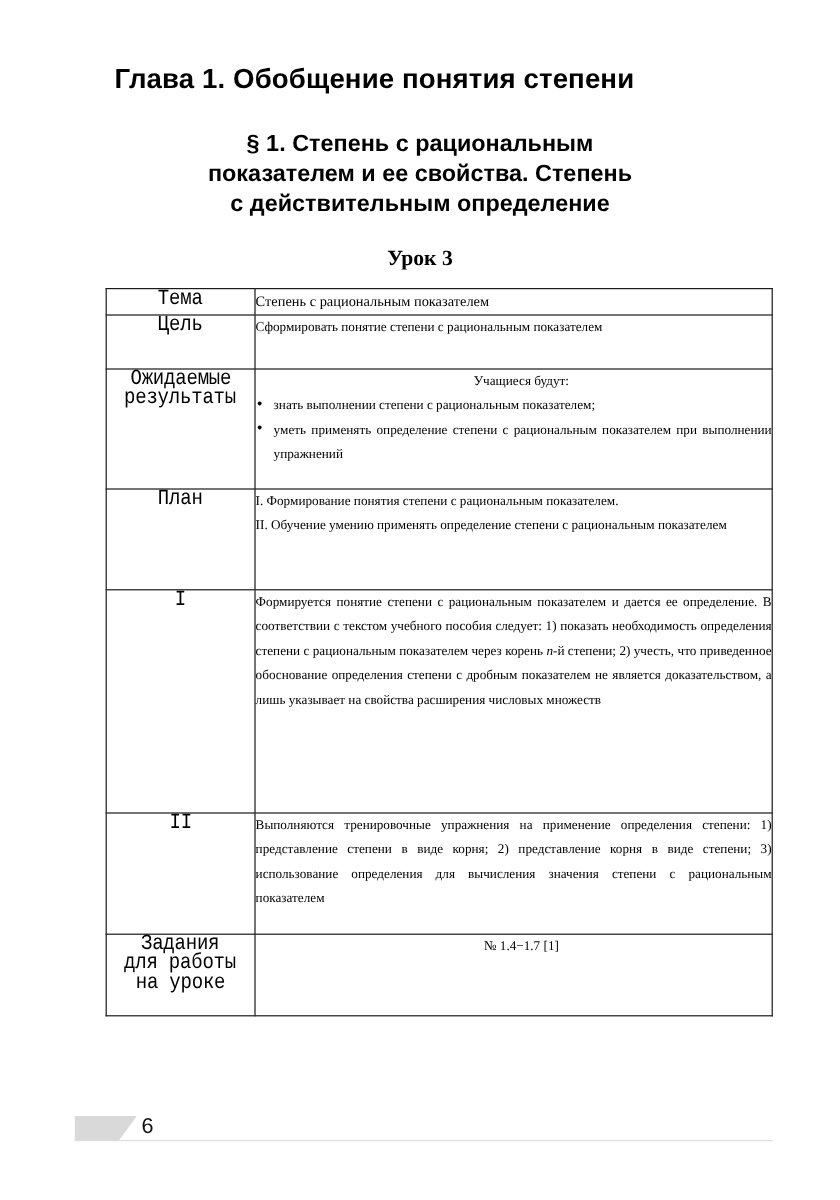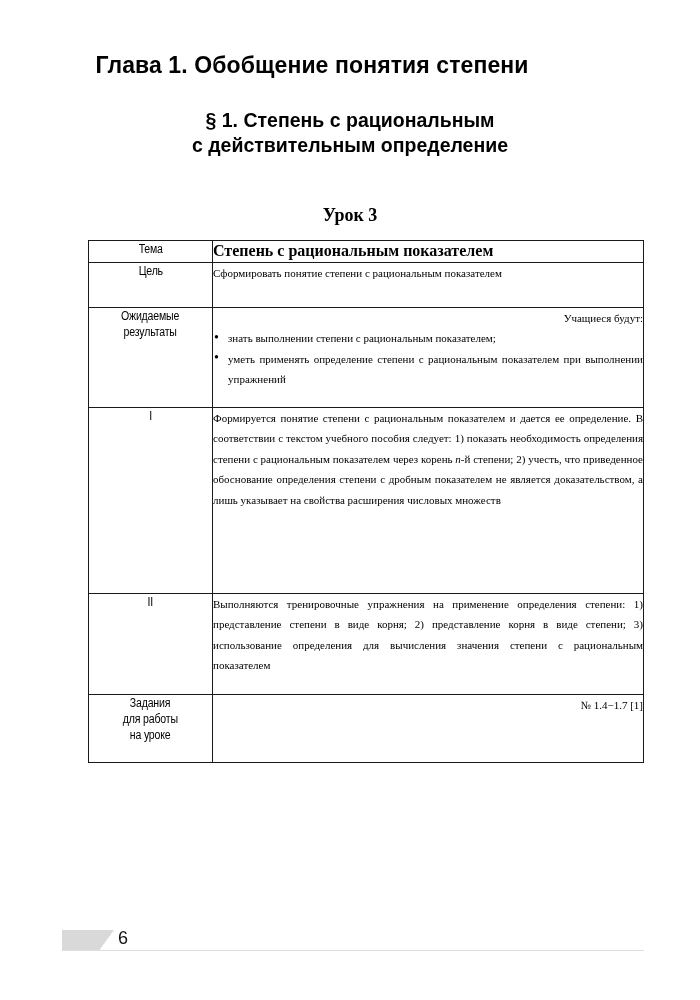--- a/index.html
+++ b/index.html
@@ -62,50 +62,50 @@
   .lesson-table td {
     border: 1.3px solid #1a1a1a;
     vertical-align: top;
     padding: 0;
   }
   .col-label {
     width: 124px;
   }
   .label-cell {
     text-align: center;
-    font-family: Liberation Sans, sans-serif;
-    font-size: 12px;
+    font-family: Liberation Mono, monospace;
+    font-size: 18px;
     line-height: 16px;
     padding: 5px 4px 6px 4px;
     letter-spacing: -0.2px;
     transform-origin: center top;
   }
   .label-cell .lbl {
     display: inline-block;
     transform: scaleX(0.88);
   }
   .value-cell {
     font-family: "Liberation Serif", serif;
     font-size: 11px;
     line-height: 20.6px;
     padding: 4px 7px 6px 8px;
     text-align: justify;
     text-justify: inter-word;
     hyphens: manual;
   }
   .value-cell.bold-value {
-    font-weight: bold;
-    font-size: 16px;
+    font-weight: normal;
+    font-size: 12px;
     text-align: left;
   }
   .value-cell p {
     margin: 0;
   }
   .value-cell p.nojust {
-    text-align: right;
+    text-align: center;
     margin-left: 13px;
   }
   ul.bullets {
     margin: 0;
     padding: 0;
     list-style: none;
   }
   ul.bullets li {
     position: relative;
     padding-left: 15px;
@@ -165,20 +165,21 @@
     color: #111111;
   }
 </style>
 </head>
 <body>
 
 <div class="chapter-title">Глава 1. Обобщение понятия степени</div>
 
 <div class="section-title">
   <div>§ 1. Степень с рациональным</div>
+  <div>показателем и ее свойства. Степень</div>
   <div>с действительным определение</div>
 </div>
 
 <div class="lesson-title">Урок 3</div>
 
 <table class="lesson-table">
   <colgroup>
     <col class="col-label">
     <col>
   </colgroup>
@@ -204,20 +205,29 @@
       </td>
       <td class="value-cell">
         <p class="nojust">Учащиеся будут:</p>
         <ul class="bullets">
           <li>знать выполнении степени с рациональным показателем;</li>
           <li>уметь применять определение степени с рациональным показателем при выполнении упражнений</li>
         </ul>
       </td>
     </tr>
 
+    <tr class="r-plan">
+      <td class="label-cell">
+        <span class="lbl">План</span>
+      </td>
+      <td class="value-cell">
+        <p>I. Формирование понятия степени с рациональным показателем.</p>
+        <p>II. Обучение умению применять определение степени с рациональным показателем</p>
+      </td>
+    </tr>
 
     <tr class="r-one">
       <td class="label-cell">
         <span class="lbl">I</span>
       </td>
       <td class="value-cell"><span>Формируется понятие степени с рациональным показателем и дается ее определение. В соответствии с текстом учебного пособия следует: 1) показать необходимость определения степени с рациональным показателем через корень </span><span class="ital">n</span><span>-й степени; 2) учесть, что приведенное обоснование определения степени с дробным показателем не является доказательством, а лишь указывает на свойства расширения числовых множеств</span></td>
     </tr>
 
     <tr class="r-two">
       <td class="label-cell">

